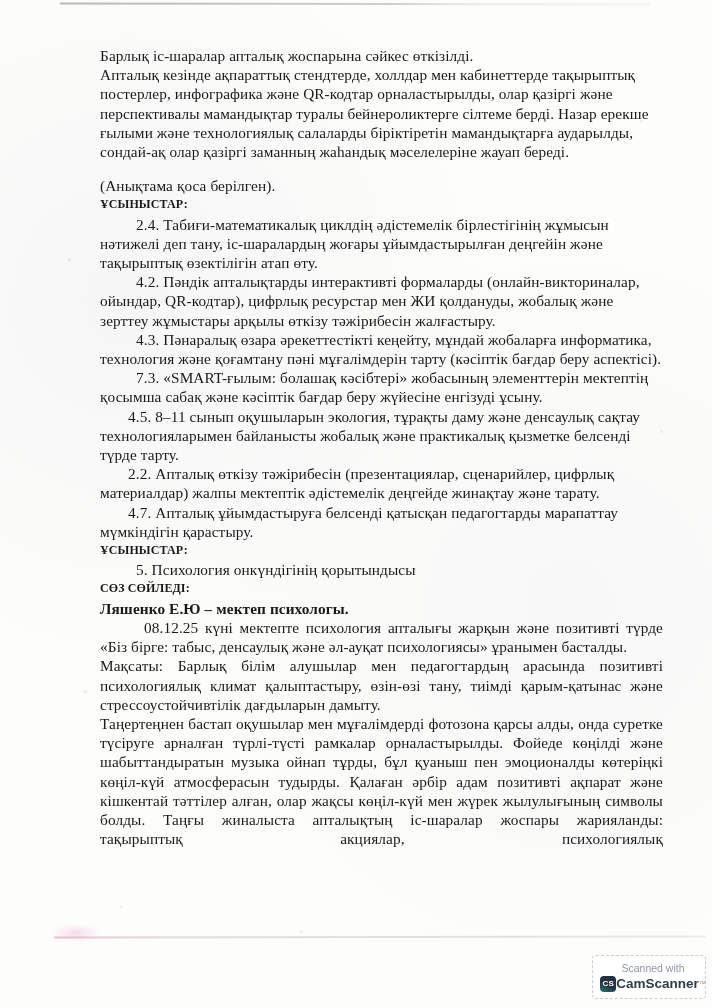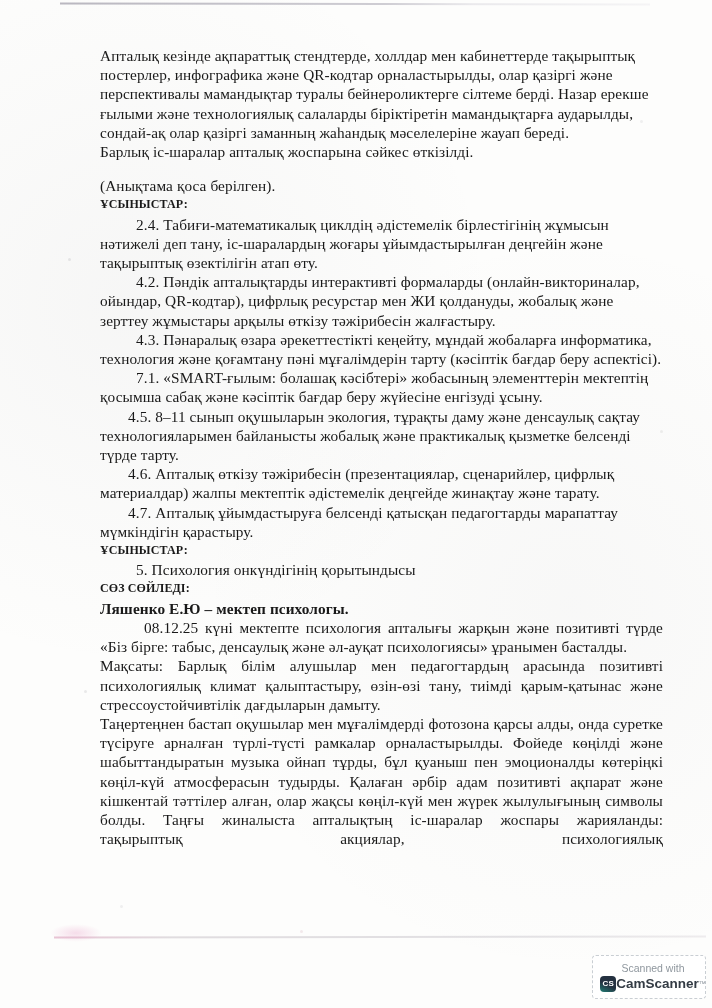--- a/index.html
+++ b/index.html
@@ -80,30 +80,30 @@
   .cs-tm{font-size:7px;color:#8f979e;align-self:flex-start;margin-top:1px;}
 </style>
 </head>
 <body>
 
 <div class="page">
 
   <div class="edge-top"></div>
 
   <div class="textblock">
+    <p>Барлық іс-шаралар апталық жоспарына сәйкес өткізілді.</p>
     <p>Апталық кезінде ақпараттық стендтерде, холлдар мен кабинеттерде тақырыптық постерлер, инфографика және QR-кодтар орналастырылды, олар қазіргі және перспективалы мамандықтар туралы бейнероликтерге сілтеме берді. Назар ерекше ғылыми және технологиялық салаларды біріктіретін мамандықтарға аударылды, сондай-ақ олар қазіргі заманның жаһандық мәселелеріне жауап береді.</p>
-    <p>Барлық іс-шаралар апталық жоспарына сәйкес өткізілді.</p>
     <p class="right gap-top">(Анықтама қоса берілген).</p>
     <p class="head">ҰСЫНЫСТАР:</p>
     <p class="indent">2.4. Табиғи-математикалық циклдің әдістемелік бірлестігінің жұмысын нәтижелі деп тану, іс-шаралардың жоғары ұйымдастырылған деңгейін және тақырыптық өзектілігін атап өту.</p>
     <p class="indent">4.2. Пәндік апталықтарды интерактивті формаларды (онлайн-викториналар, ойындар, QR-кодтар), цифрлық ресурстар мен ЖИ қолдануды, жобалық және зерттеу жұмыстары арқылы өткізу тәжірибесін жалғастыру.</p>
     <p class="indent">4.3. Пәнаралық өзара әрекеттестікті кеңейту, мұндай жобаларға информатика, технология және қоғамтану пәні мұғалімдерін тарту (кәсіптік бағдар беру аспектісі).</p>
-    <p class="indent">7.1. «SMART-ғылым: болашақ кәсібтері» жобасының элементтерін мектептің қосымша сабақ және кәсіптік бағдар беру жүйесіне енгізуді ұсыну.</p>
+    <p class="indent">7.3. «SMART-ғылым: болашақ кәсібтері» жобасының элементтерін мектептің қосымша сабақ және кәсіптік бағдар беру жүйесіне енгізуді ұсыну.</p>
     <p class="indent-sm">4.5. 8–11 сынып оқушыларын экология, тұрақты даму және денсаулық сақтау технологияларымен байланысты жобалық және практикалық қызметке белсенді түрде тарту.</p>
-    <p class="indent-sm">4.6. Апталық өткізу тәжірибесін (презентациялар, сценарийлер, цифрлық материалдар) жалпы мектептік әдістемелік деңгейде жинақтау және тарату.</p>
+    <p class="indent-sm">2.2. Апталық өткізу тәжірибесін (презентациялар, сценарийлер, цифрлық материалдар) жалпы мектептік әдістемелік деңгейде жинақтау және тарату.</p>
     <p class="indent-sm">4.7. Апталық ұйымдастыруға белсенді қатысқан педагогтарды марапаттау мүмкіндігін қарастыру.</p>
     <p class="head">ҰСЫНЫСТАР:</p>
     <p class="indent">5. Психология онкүндігінің қорытындысы</p>
     <p class="head">СӨЗ СӨЙЛЕДІ:</p>
     <p class="bold">Ляшенко Е.Ю – мектеп психологы.</p>
     <p class="justify indent-lg">08.12.25 күні мектепте психология апталығы жарқын және позитивті түрде «Біз бірге: табыс, денсаулық және әл-ауқат психологиясы» ұранымен басталды.</p>
     <p class="justify">Мақсаты: Барлық білім алушылар мен педагогтардың арасында позитивті психологиялық климат қалыптастыру, өзін-өзі тану, тиімді қарым-қатынас және стрессоустойчивтілік дағдыларын дамыту.</p>
     <p class="justify-all">Таңертеңнен бастап оқушылар мен мұғалімдерді фотозона қарсы алды, онда суретке түсіруге арналған түрлі-түсті рамкалар орналастырылды. Фойеде көңілді және шабыттандыратын музыка ойнап тұрды, бұл қуаныш пен эмоционалды көтеріңкі көңіл-күй атмосферасын тудырды. Қалаған әрбір адам позитивті ақпарат және кішкентай тәттілер алған, олар жақсы көңіл-күй мен жүрек жылулығының символы болды. Таңғы жиналыста апталықтың іс-шаралар жоспары жарияланды: тақырыптық акциялар, психологиялық</p>
   </div>
 

